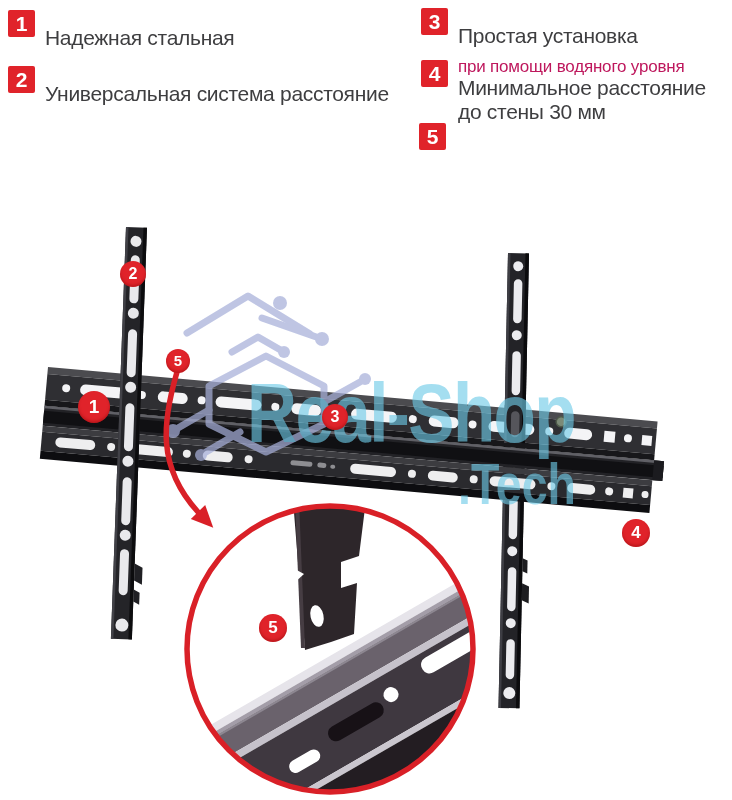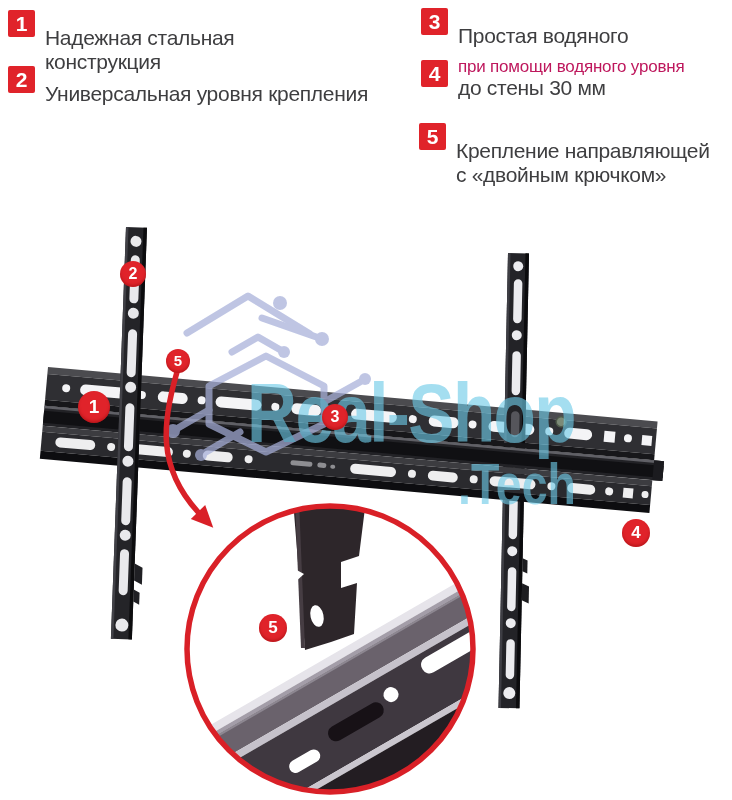--- a/index.html
+++ b/index.html
@@ -214,58 +214,52 @@
   <div class="pmark pm-26" style="left:322px;top:404px">3</div>
   <div class="pmark pm-28" style="left:622px;top:519px">4</div>
   <div class="pmark pm-24" style="left:166px;top:349px">5</div>
   <div class="pmark pm-28" style="left:259px;top:614px">5</div>
 
   <div class="legend-item" style="left:8px;top:10px">
     <div class="badge">1</div>
     <div class="ltext">
       <div class="ltitle">
         <div>Надежная стальная</div>
-        <div>конструкция</div>
       </div>
     </div>
   </div>
 
   <div class="legend-item" style="left:8px;top:66px">
     <div class="badge">2</div>
     <div class="ltext">
       <div class="ltitle">
-        <div>Универсальная уровня крепления</div>
+        <div>Универсальная система расстояние</div>
       </div>
     </div>
   </div>
 
   <div class="legend-item" style="left:421px;top:8px">
     <div class="badge">3</div>
     <div class="ltext">
       <div class="ltitle">
-        <div>Простая водяного</div>
+        <div>Простая установка</div>
       </div>
       <div class="lsub">
         <div>при помощи водяного уровня</div>
       </div>
     </div>
   </div>
 
   <div class="legend-item" style="left:421px;top:60px">
     <div class="badge">4</div>
     <div class="ltext">
       <div class="ltitle">
+        <div>Минимальное расстояние</div>
         <div>до стены 30 мм</div>
       </div>
     </div>
   </div>
 
   <div class="legend-item" style="left:419px;top:123px">
     <div class="badge">5</div>
-    <div class="ltext">
-      <div class="ltitle">
-        <div>Крепление направляющей</div>
-        <div>с «двойным крючком»</div>
-      </div>
-    </div>
   </div>
 
 </div>
 
 </body></html>

